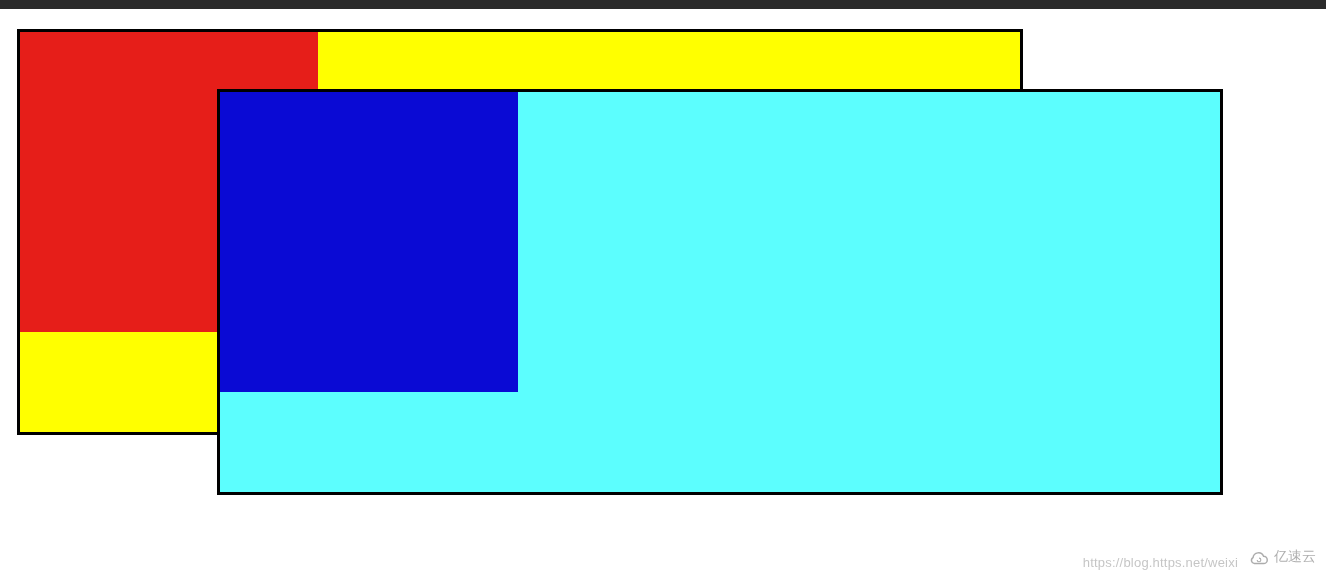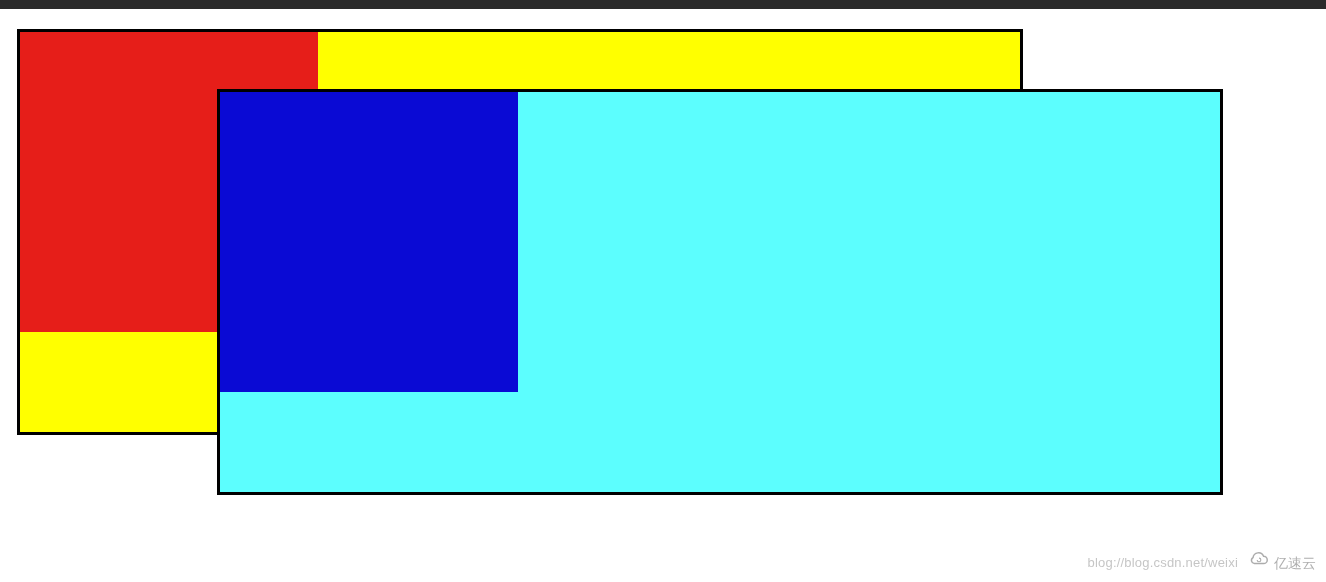--- a/index.html
+++ b/index.html
@@ -34,21 +34,21 @@
       color: rgba(150,150,150,0.55);
       font-size: 13px;
       letter-spacing: 0.2px;
       user-select: none;
       pointer-events: none;
     }
     .logo-mark {
       position: absolute;
       color: rgba(130,130,130,0.65);
       display: flex;
-      align-items: flex-end;
+      align-items: flex-start;
       gap: 4px;
       font-size: 14px;
       pointer-events: none;
     }
     .logo-mark svg {
       width: 22px;
       height: 22px;
       opacity: 0.7;
     }
   </style>
@@ -56,21 +56,21 @@
 <body>
 
 <div class="top-bar" style="background: rgb(43, 43, 43); height: 9px;"></div>
 
 <div class="outer-box" id="box-yellow" style="left: 17px; top: 29px; width: 1006px; height: 406px; background: rgb(255, 255, 0); border-color: rgb(0, 0, 0);"></div>
 <div class="inner-box" id="box-red" style="left: 20px; top: 32px; width: 298px; height: 300px; background: rgb(230, 30, 25);"></div>
 
 <div class="outer-box" id="box-cyan" style="left: 217px; top: 89px; width: 1006px; height: 406px; background: rgb(92, 254, 254); border-color: rgb(0, 0, 0);"></div>
 <div class="inner-box" id="box-blue" style="left: 220px; top: 92px; width: 298px; height: 300px; background: rgb(10, 10, 212);"></div>
 
-<div class="watermark" style="right:88px; bottom:12px;">blog://blog.csdn.net/weixi</div>
+<div class="watermark" style="right:88px; bottom:12px;">https://blog.https.net/weixi</div>
 
 <div class="logo-mark" style="right:10px; bottom:9px;">
   <span>
     <svg viewBox="0 0 24 24" fill="none" stroke="#8a8a8a" stroke-width="1.6">
       <path d="M7 17h10a4 4 0 0 0 0-8 6 6 0 0 0-11.5 1.5A3.5 3.5 0 0 0 7 17z"></path>
       <path d="M10 13c0 1.1.9 2 2 2s2-.9 2-2-.9-2-2-2" stroke-width="1.2"></path>
     </svg>
   </span>
   <span>亿速云</span>
 </div>

